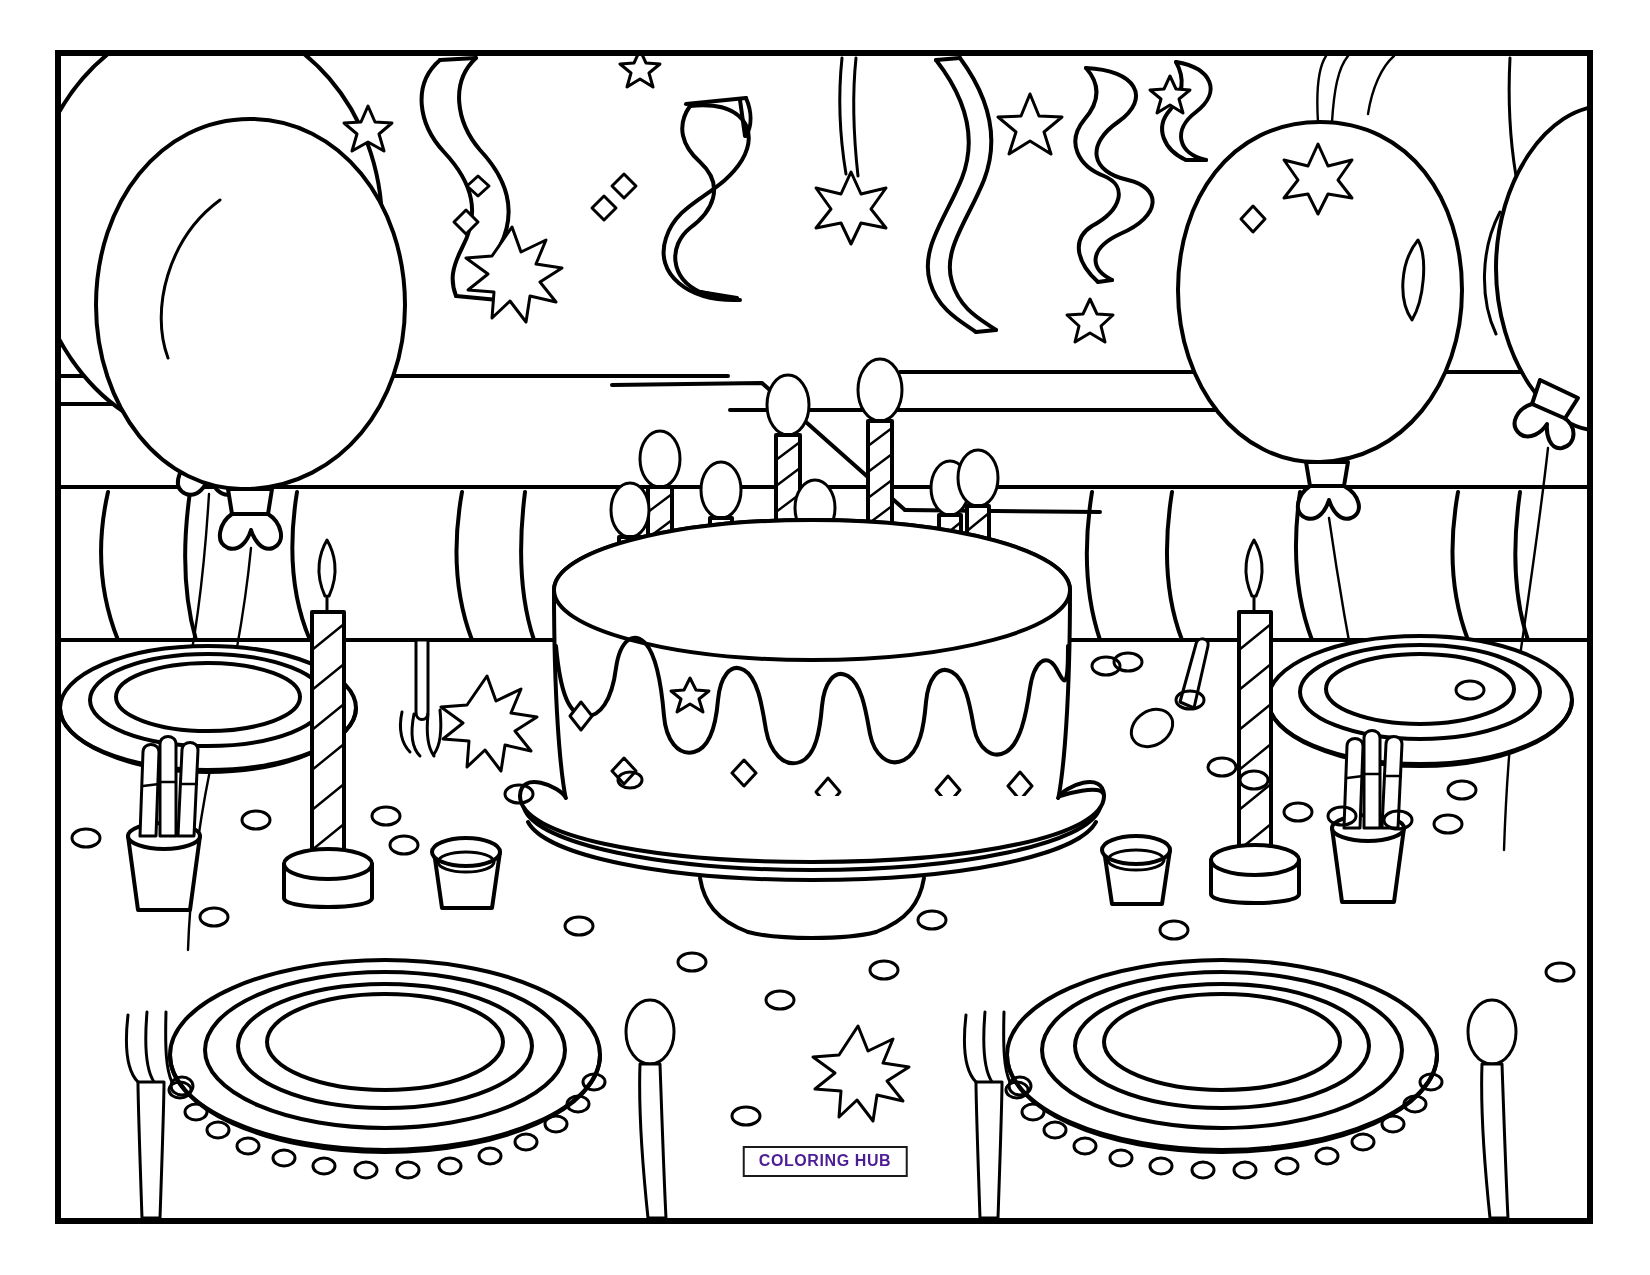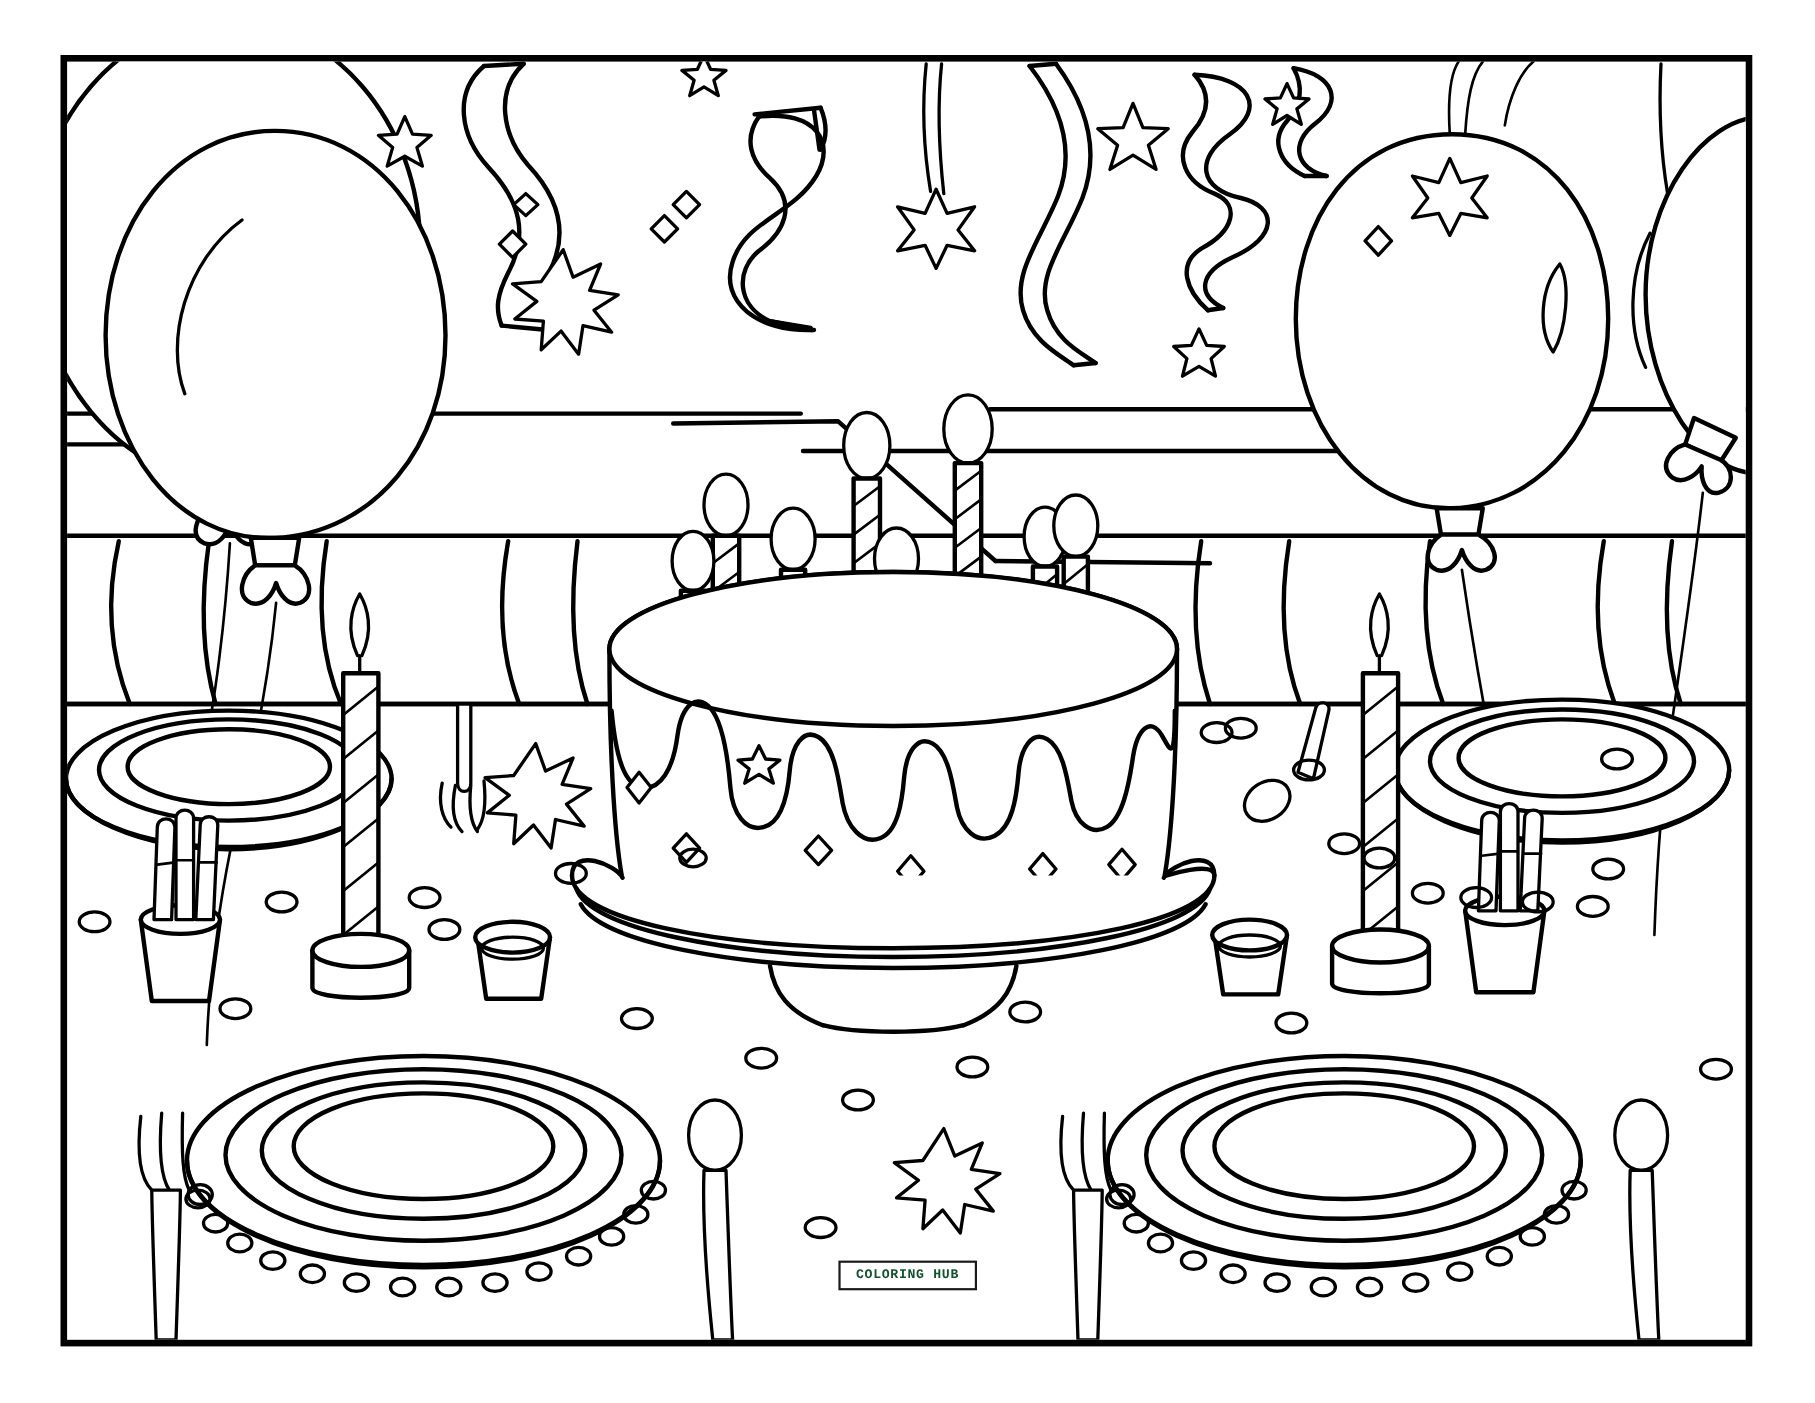--- a/index.html
+++ b/index.html
@@ -70,25 +70,25 @@
     position: absolute;
     left: 50%;
     transform: translateX(-50%);
     top: 1146px;
     background: #ffffff;
     border: 2px solid #1a1a1a;
     padding: 5px 14px 6px 14px;
     z-index: 20;
   }
   #watermark .wm-text {
-    font-family: Liberation Mono, monospace;
+    font-family: Liberation Sans, sans-serif;
     font-weight: bold;
-    font-size: 12px;
+    font-size: 16px;
     letter-spacing: 0.6px;
-    color: #14532d;
+    color: #4c1d95;
     line-height: 1;
     white-space: nowrap;
     display: block;
   }
 </style>
 </head>
 <body>
 
 <div id="page">
 

